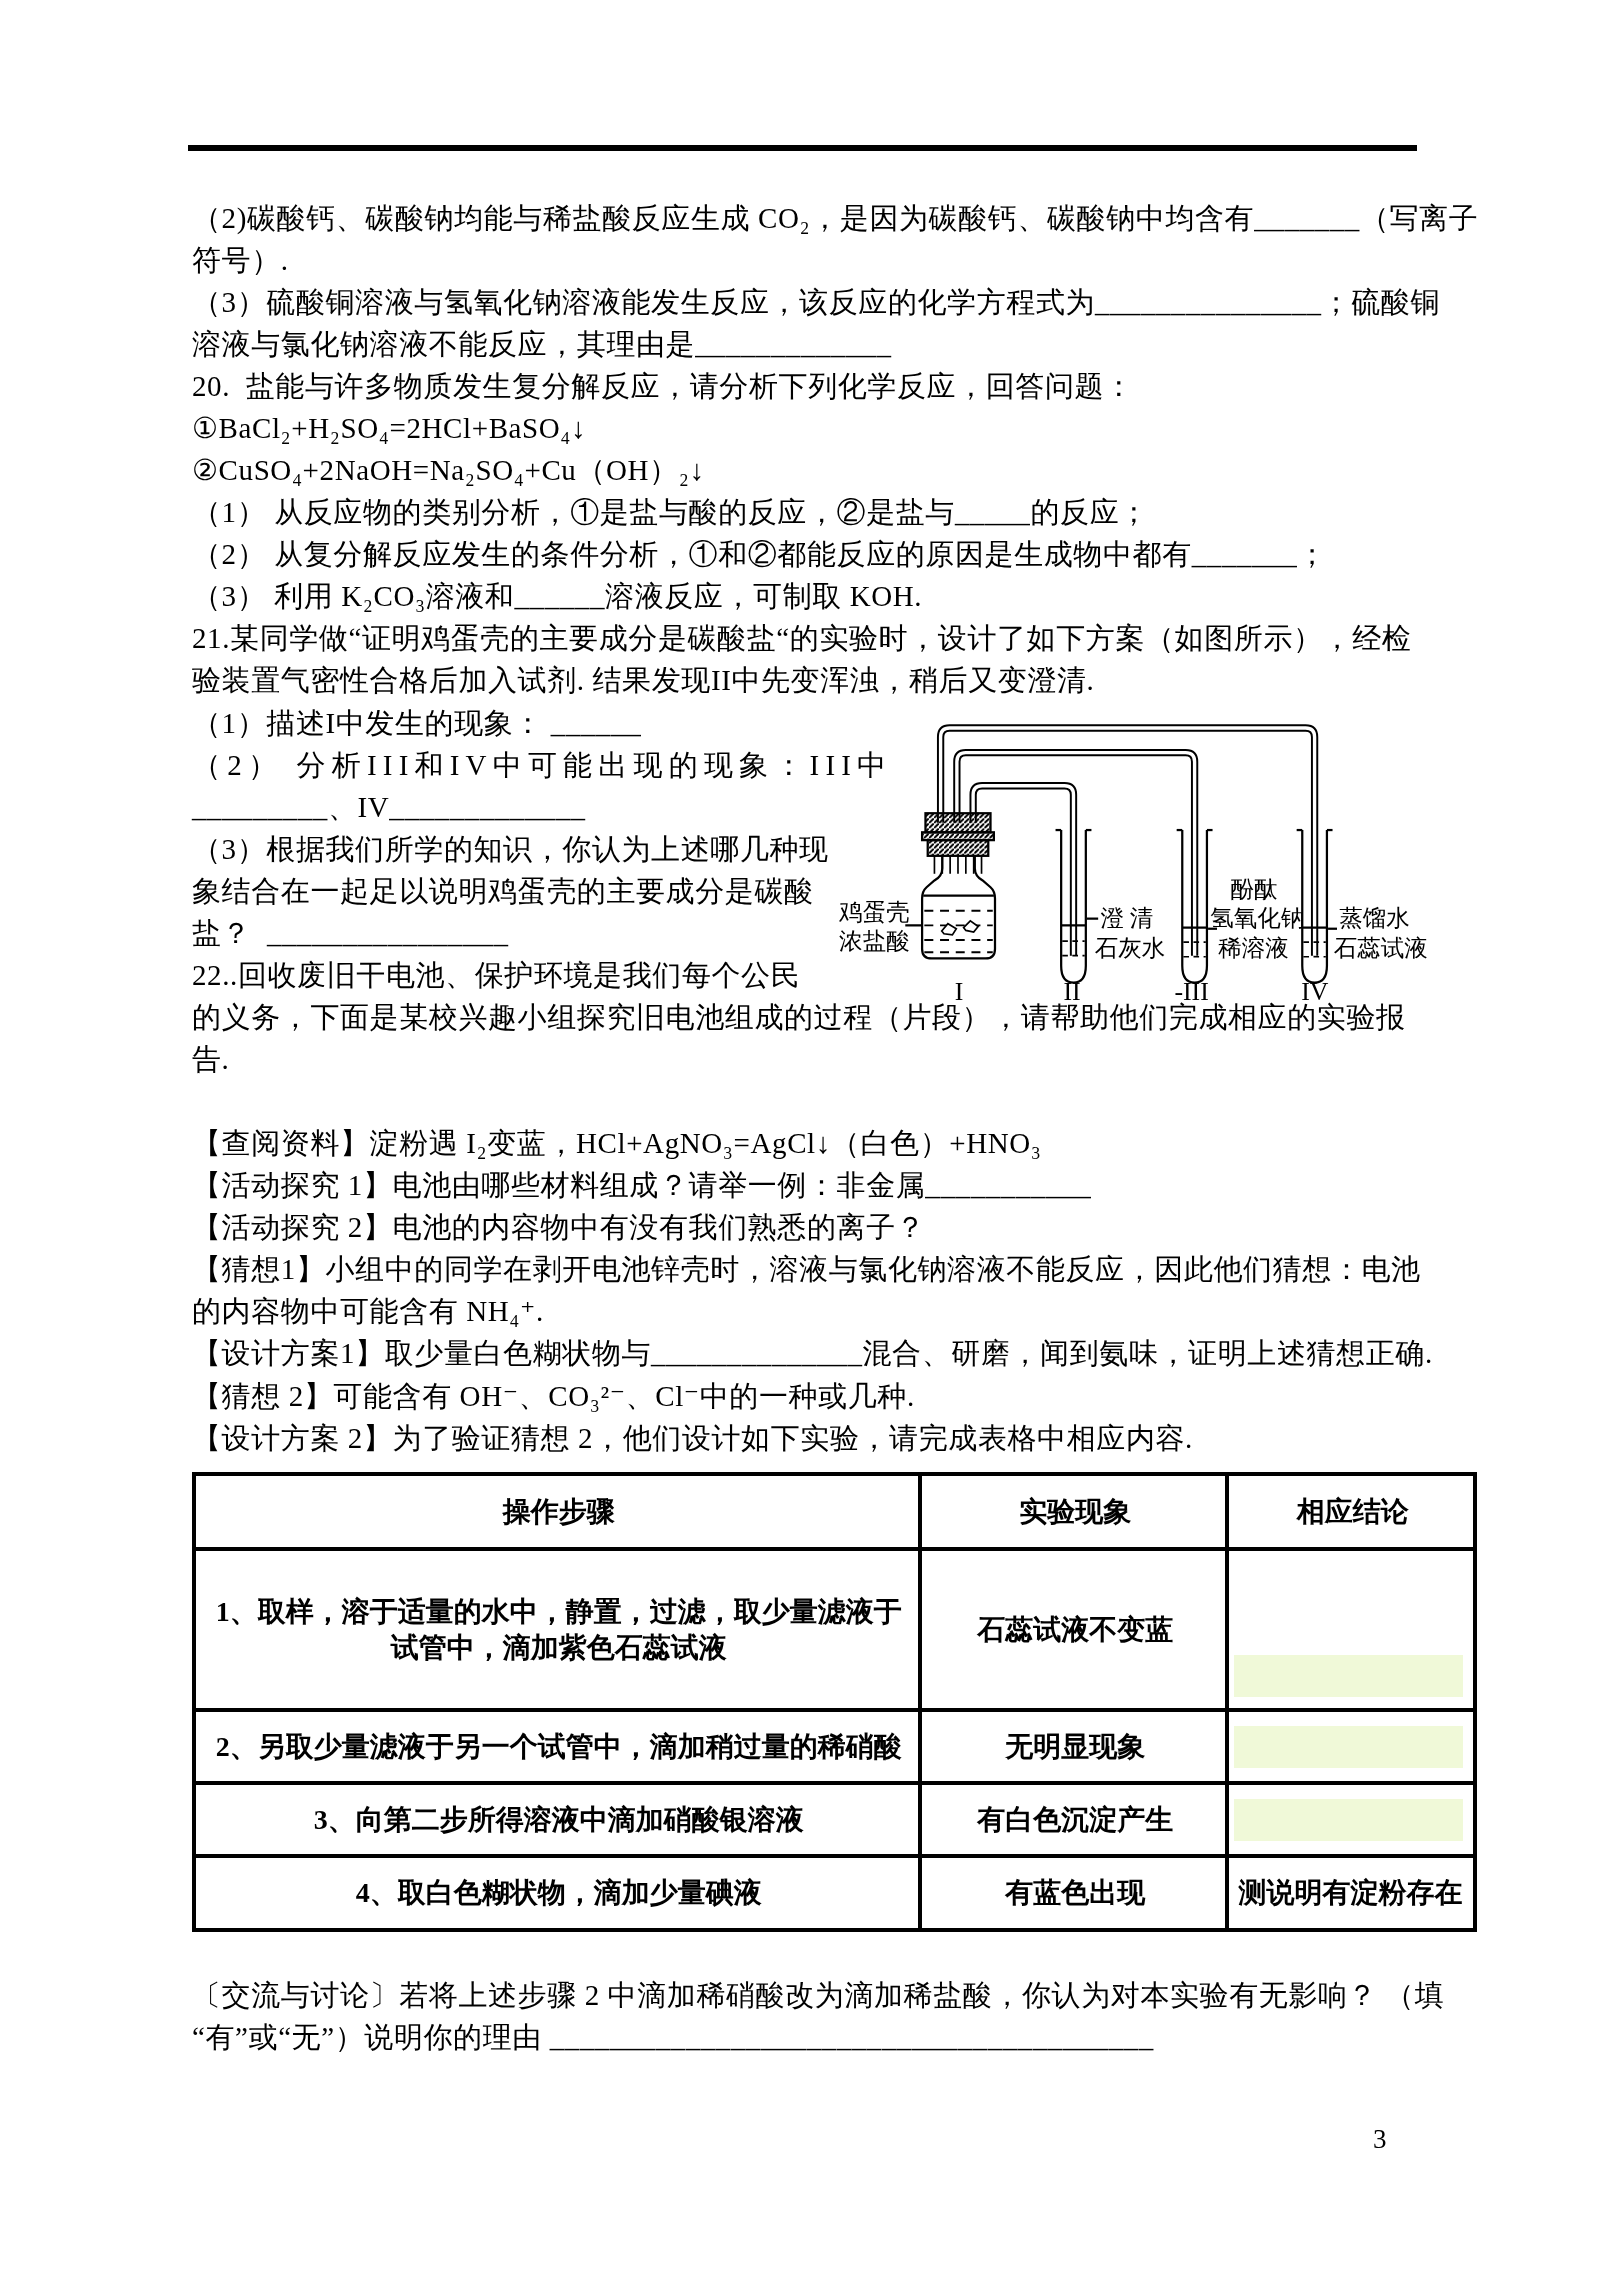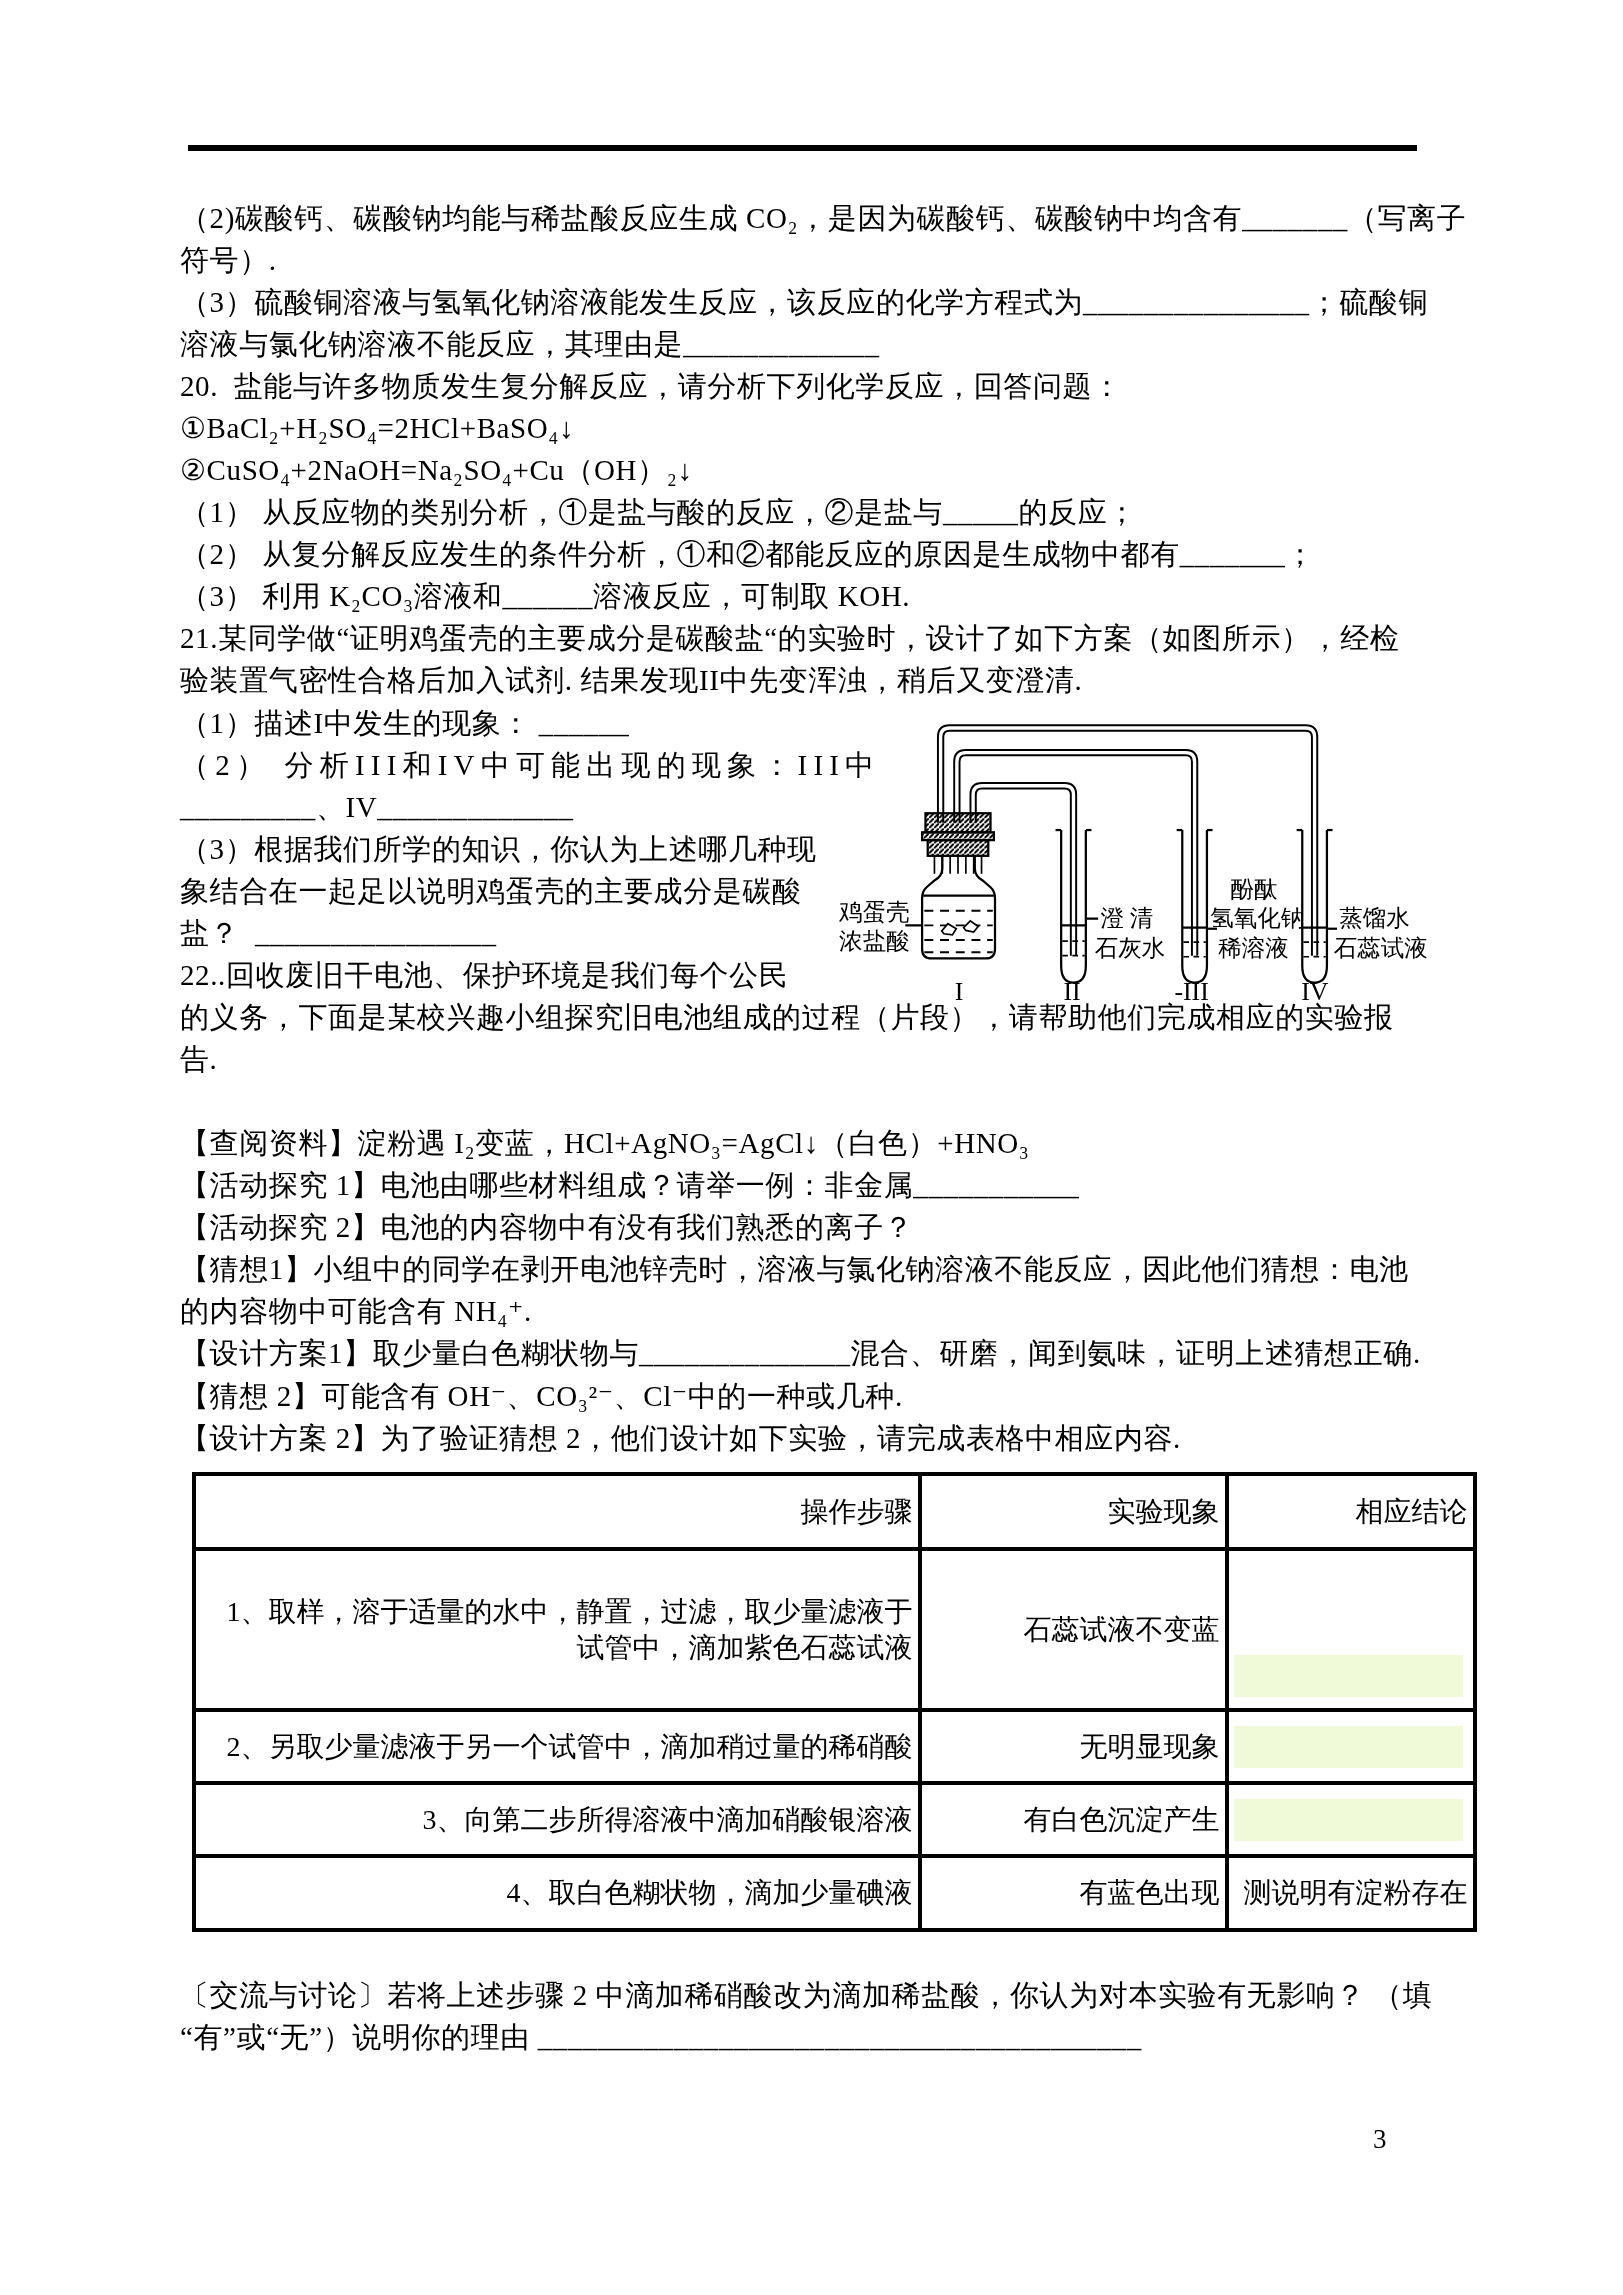--- a/index.html
+++ b/index.html
@@ -9,33 +9,33 @@
     background:#ffffff;
     overflow:hidden;
     font-family:"Liberation Serif","DejaVu Serif",serif;
     color:#000;
   }
   .hrule{
     position:absolute;left:188px;top:145px;
     width:1229px;height:5.6px;background:#000;
   }
   .line{
-    position:absolute;left:180px;
+    position:absolute;left:192px;
     font-size:29px;line-height:35px;
     white-space:pre;letter-spacing:0.6px;text-align:center;
   }
   .spread{letter-spacing:6.2px;}
   
   table.exp{
     position:absolute;left:192px;top:1472px;
     border-collapse:collapse;table-layout:fixed;
   }
   table.exp td,table.exp th{
     border:4.5px solid #000;
-    font-weight:normal;text-align:right;
+    font-weight:bold;text-align:center;
     font-size:28px;line-height:36px;
     vertical-align:middle;
     padding:0 5.6px 0 9px;
     overflow:hidden;
   }
   td.rel{position:relative;}
   .ansbox{
     position:absolute;left:4.5px;width:229px;height:42px;
     background:#f0f9d8;
   }

